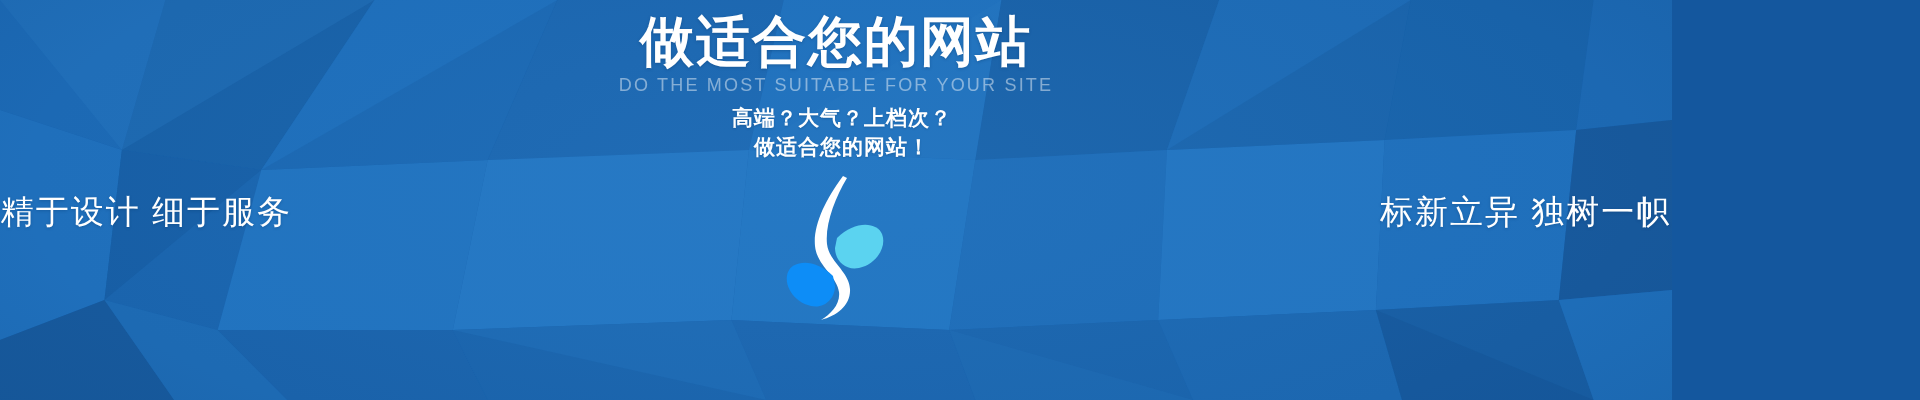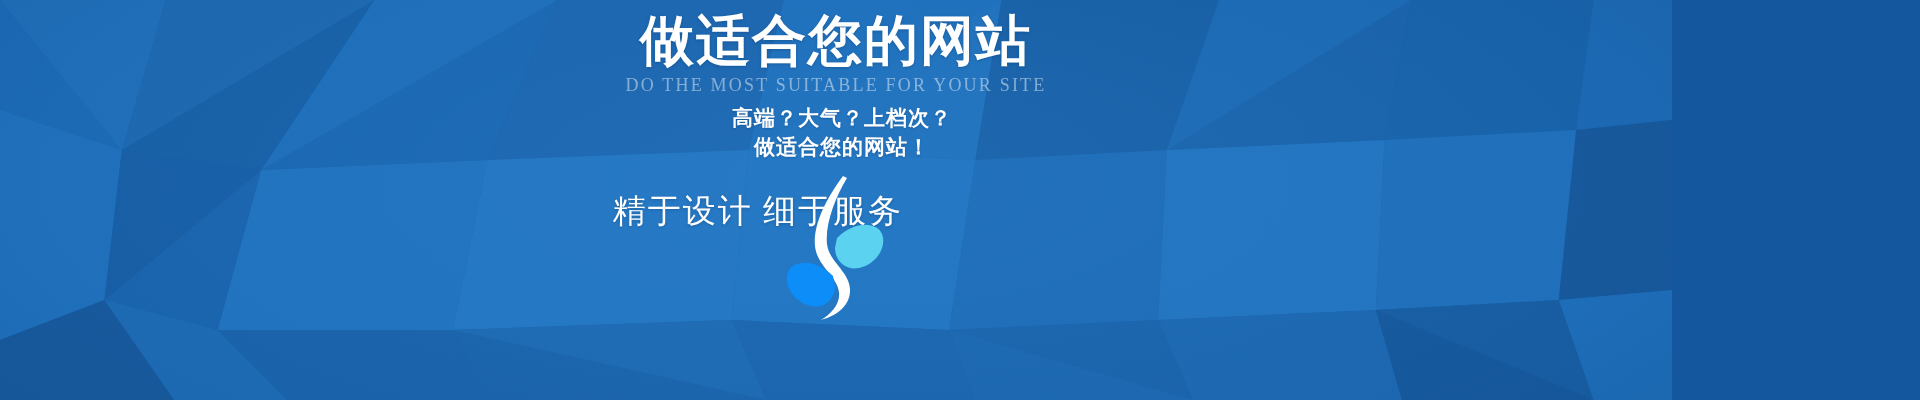--- a/index.html
+++ b/index.html
@@ -7,21 +7,21 @@
     padding: 0;
     background: #14579e;
   }
   * { box-sizing: border-box; }
 
   .banner {
     position: relative;
     width: 1672px;
     height: 400px;
     overflow: hidden;
-    font-family: Liberation Serif, serif;
+    font-family: Liberation Sans, sans-serif;
     background: #1d4ed8;
     user-select: none;
   }
 
   
   .bg-poly {
     position: absolute;
     inset: 0;
     width: 100%;
     height: 100%;
@@ -91,21 +91,21 @@
 
   
   .slogan-row {
     position: absolute;
     left: 0;
     right: 0;
     top: 176px;
     height: 70px;
     display: flex;
     align-items: center;
-    justify-content: center;
+    justify-content: space-between;
   }
   .slogan {
     font-size: 33px;
     font-weight: 400;
     color: #ffffff;
     letter-spacing: 2px;
     white-space: nowrap;
     line-height: 1;
     text-shadow: 0 1px 3px rgba(8,52,100,0.32);
   }
@@ -183,20 +183,21 @@
     </div>
 
     <div class="tagline-lines">
       <p class="tagline">高端？大气？上档次？</p>
       <p class="tagline">做适合您的网站！</p>
     </div>
 
     <div class="slogan-row">
       <div class="slogan slogan-left">精于设计 细于服务</div>
       <div class="logo-slot"></div>
+      <div class="slogan slogan-right">标新立异 独树一帜</div>
     </div>
 
     <div class="logo-mark">
       <svg viewBox="0 0 110 150" aria-hidden="true">
 
         <path d="M62 4
                  C 44 28, 32 54, 34 74
                  C 36 94, 56 104, 58 120
                  C 59.5 132, 50 142, 40 148
                  C 56 144, 70 133, 69 117

